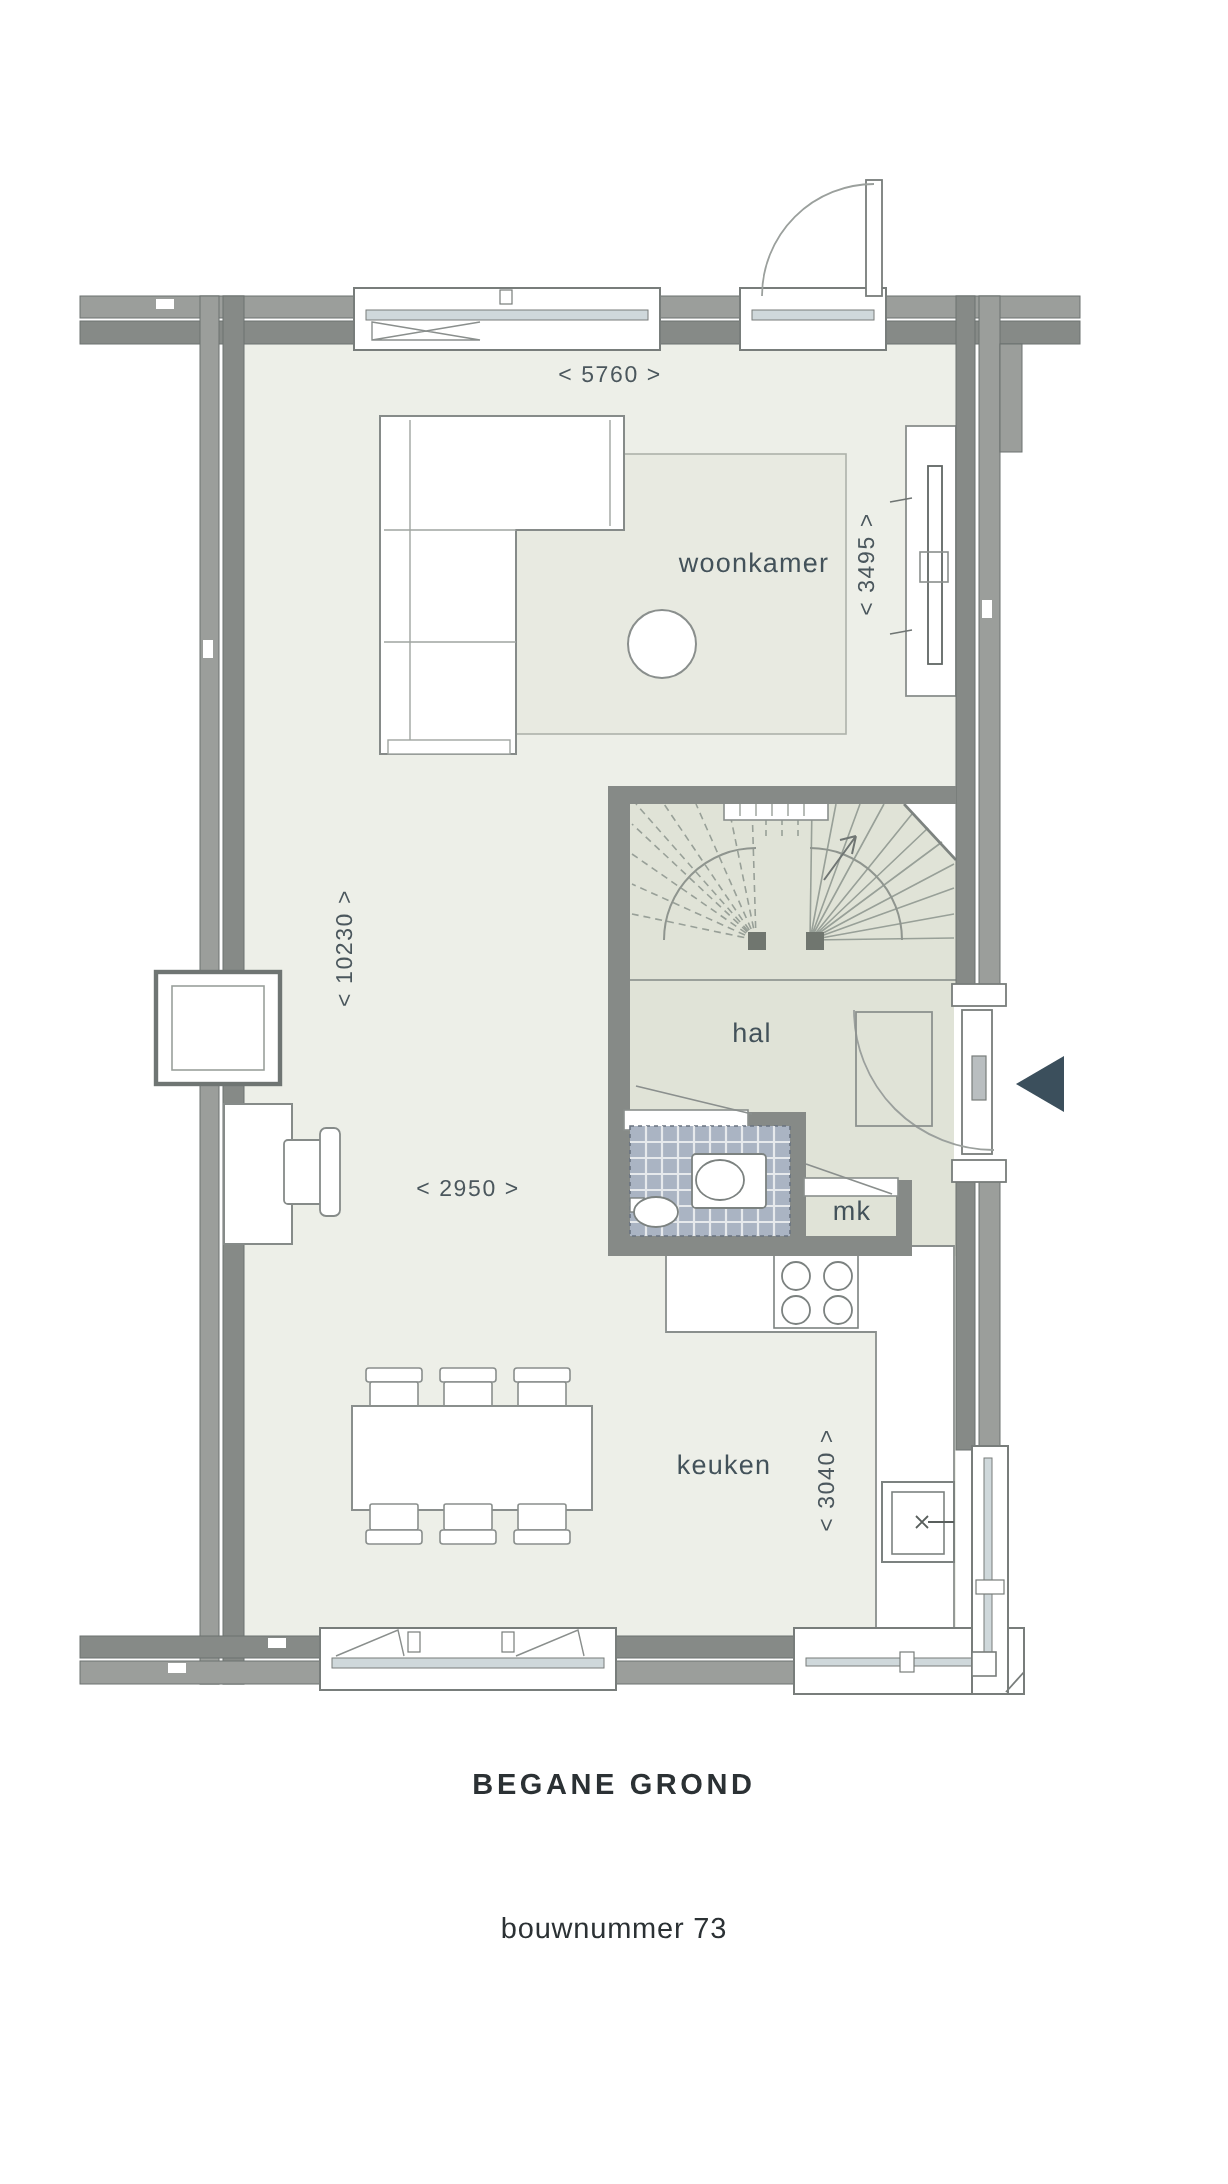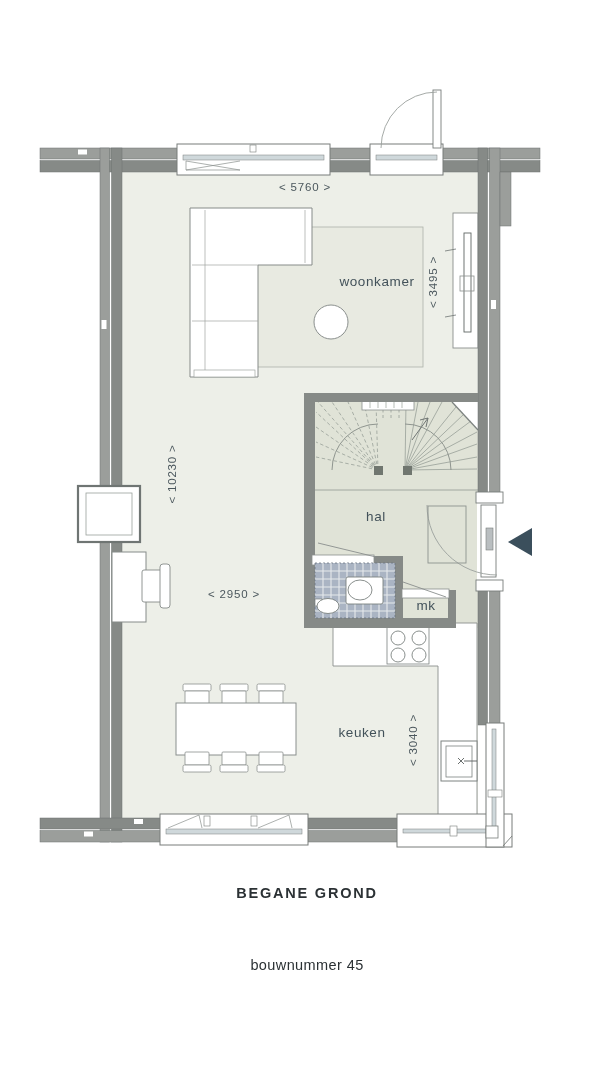--- a/index.html
+++ b/index.html
@@ -218,14 +218,14 @@
     <text class="room" x="426" y="610">mk</text>
     <text class="dim" x="305" y="191">&lt; 5760 &gt;</text>
     <text class="dim" x="437" y="282" transform="rotate(-90 437 282)">&lt; 3495 &gt;</text>
     <text class="dim" x="176" y="474" transform="rotate(-90 176 474)">&lt; 10230 &gt;</text>
     <text class="dim" x="234" y="598">&lt; 2950 &gt;</text>
     <text class="dim" x="417" y="740" transform="rotate(-90 417 740)">&lt; 3040 &gt;</text>
   </g>
 </svg>
 
 <div class="cap cap-title">BEGANE GROND</div>
-<div class="cap cap-sub">bouwnummer 45</div>
+<div class="cap cap-sub">bouwnummer 73</div>
 </div>
 
 </body></html>

